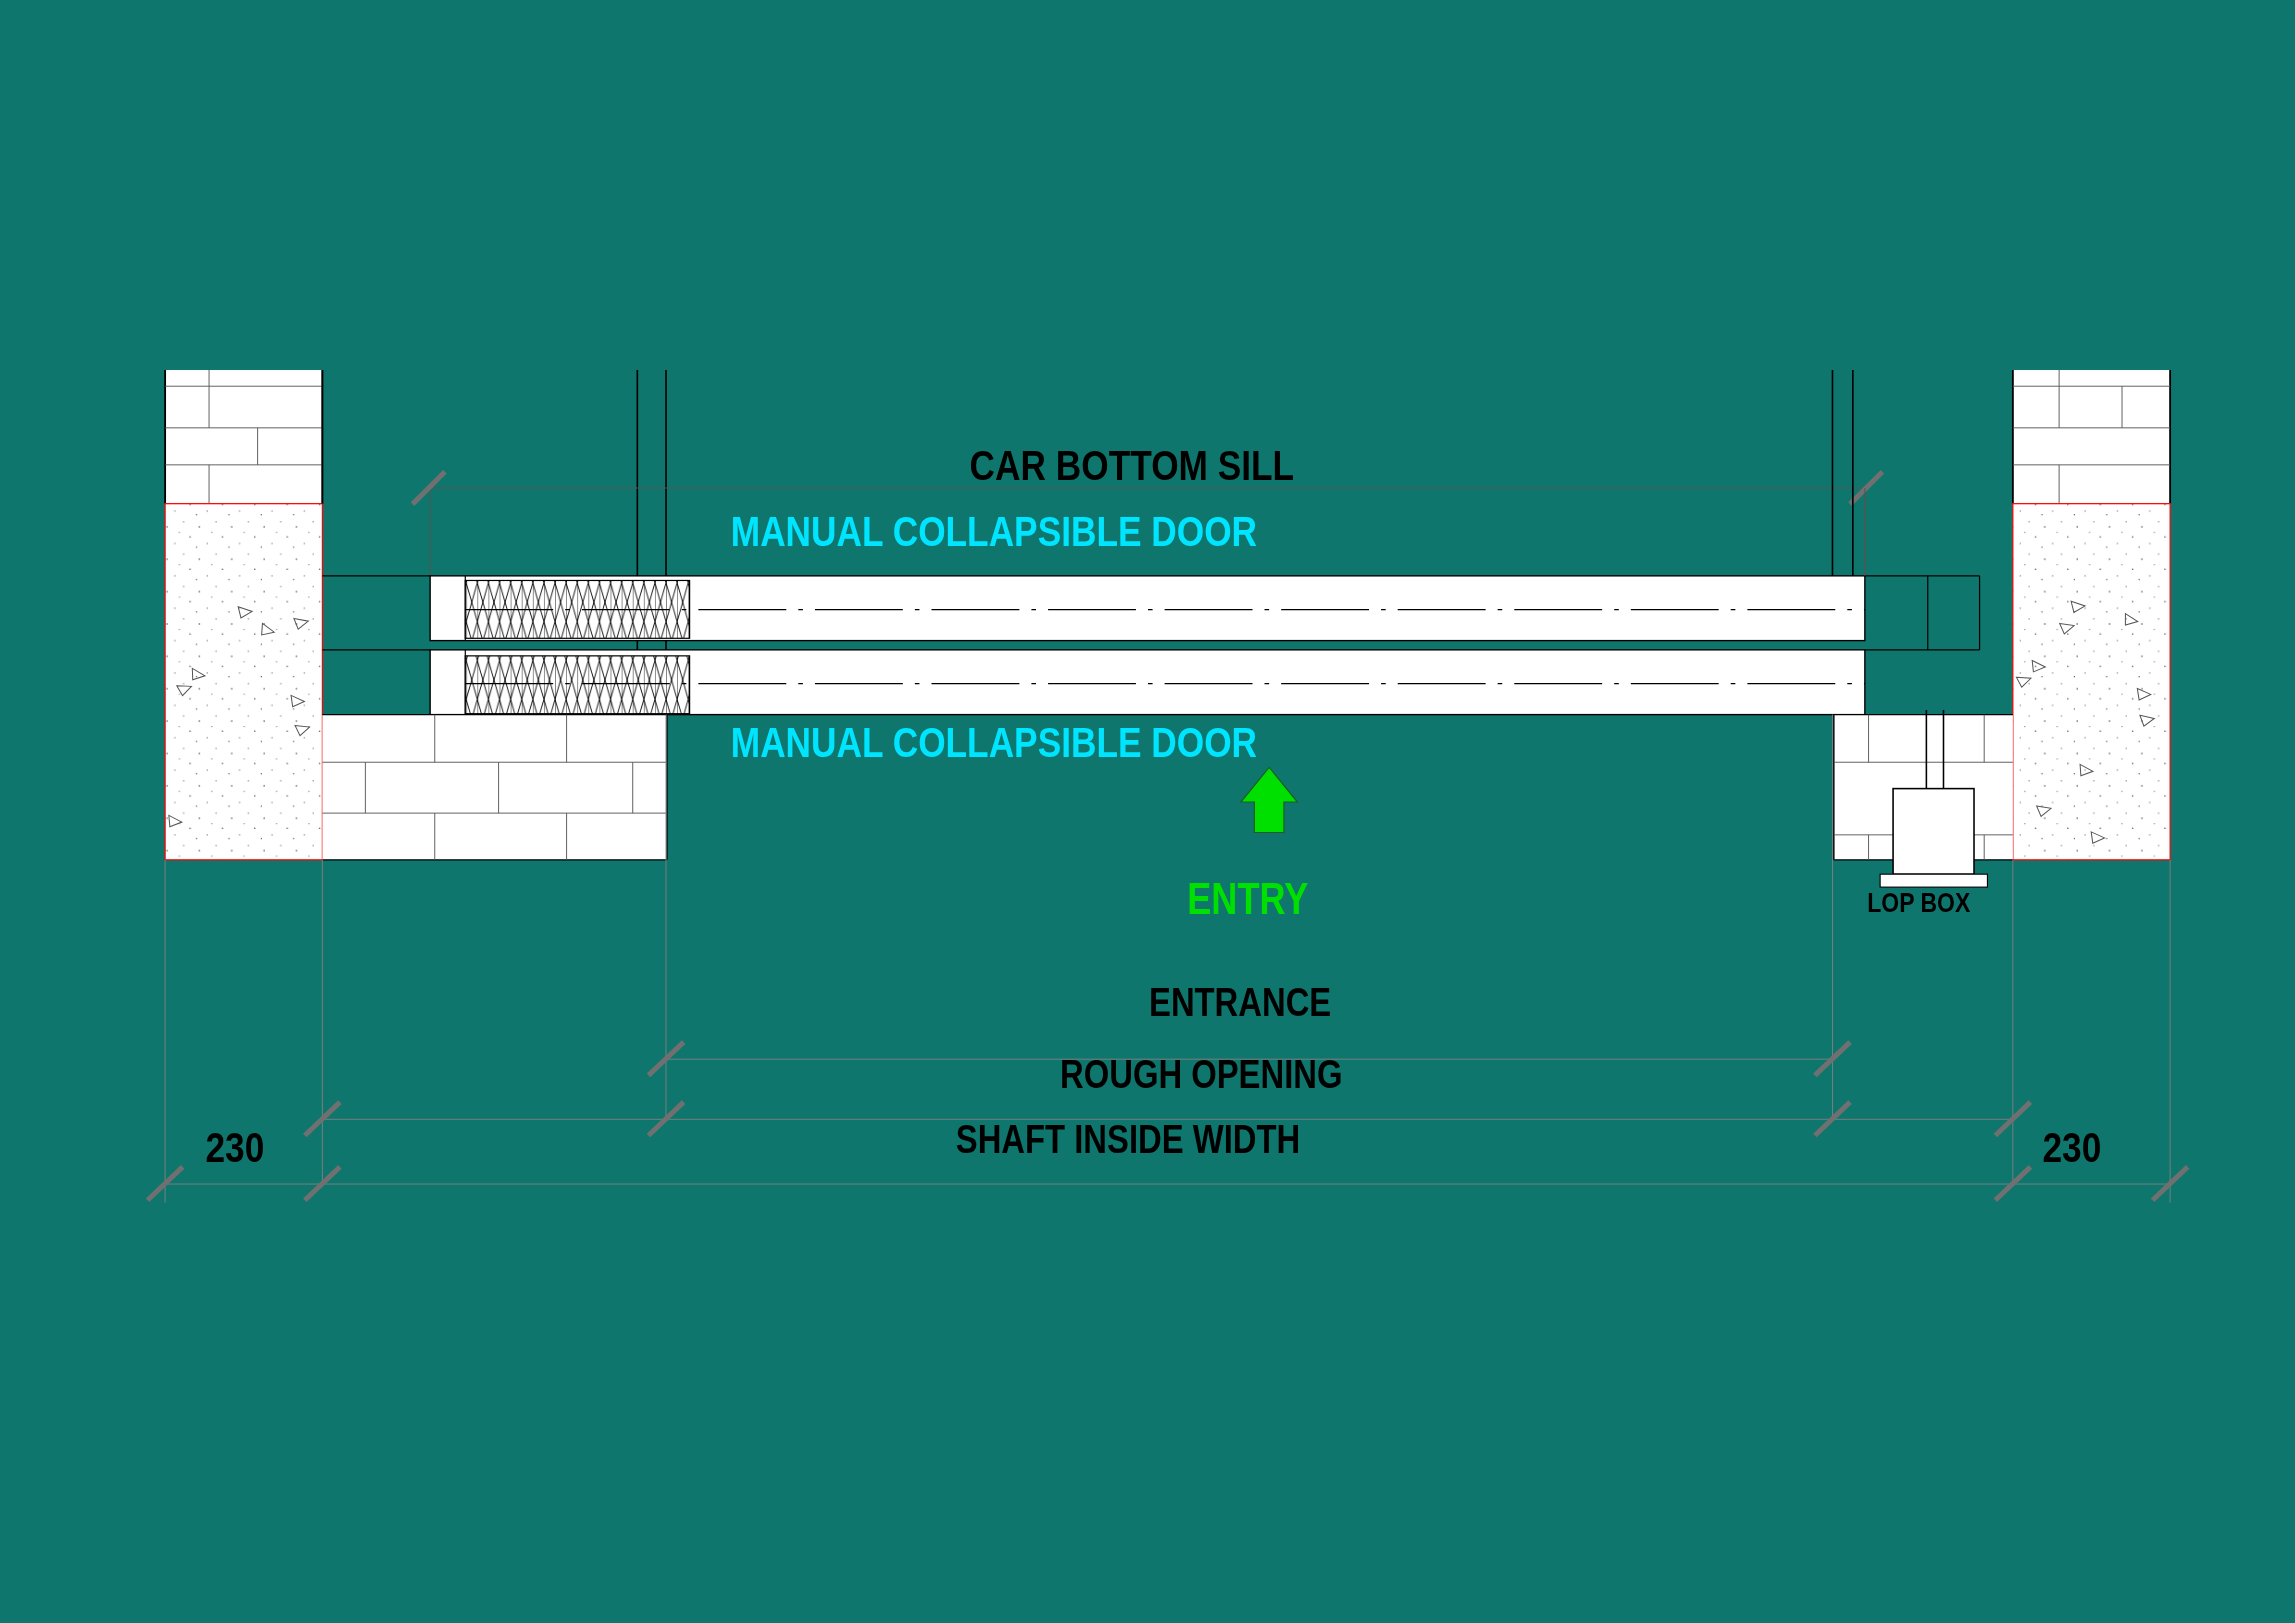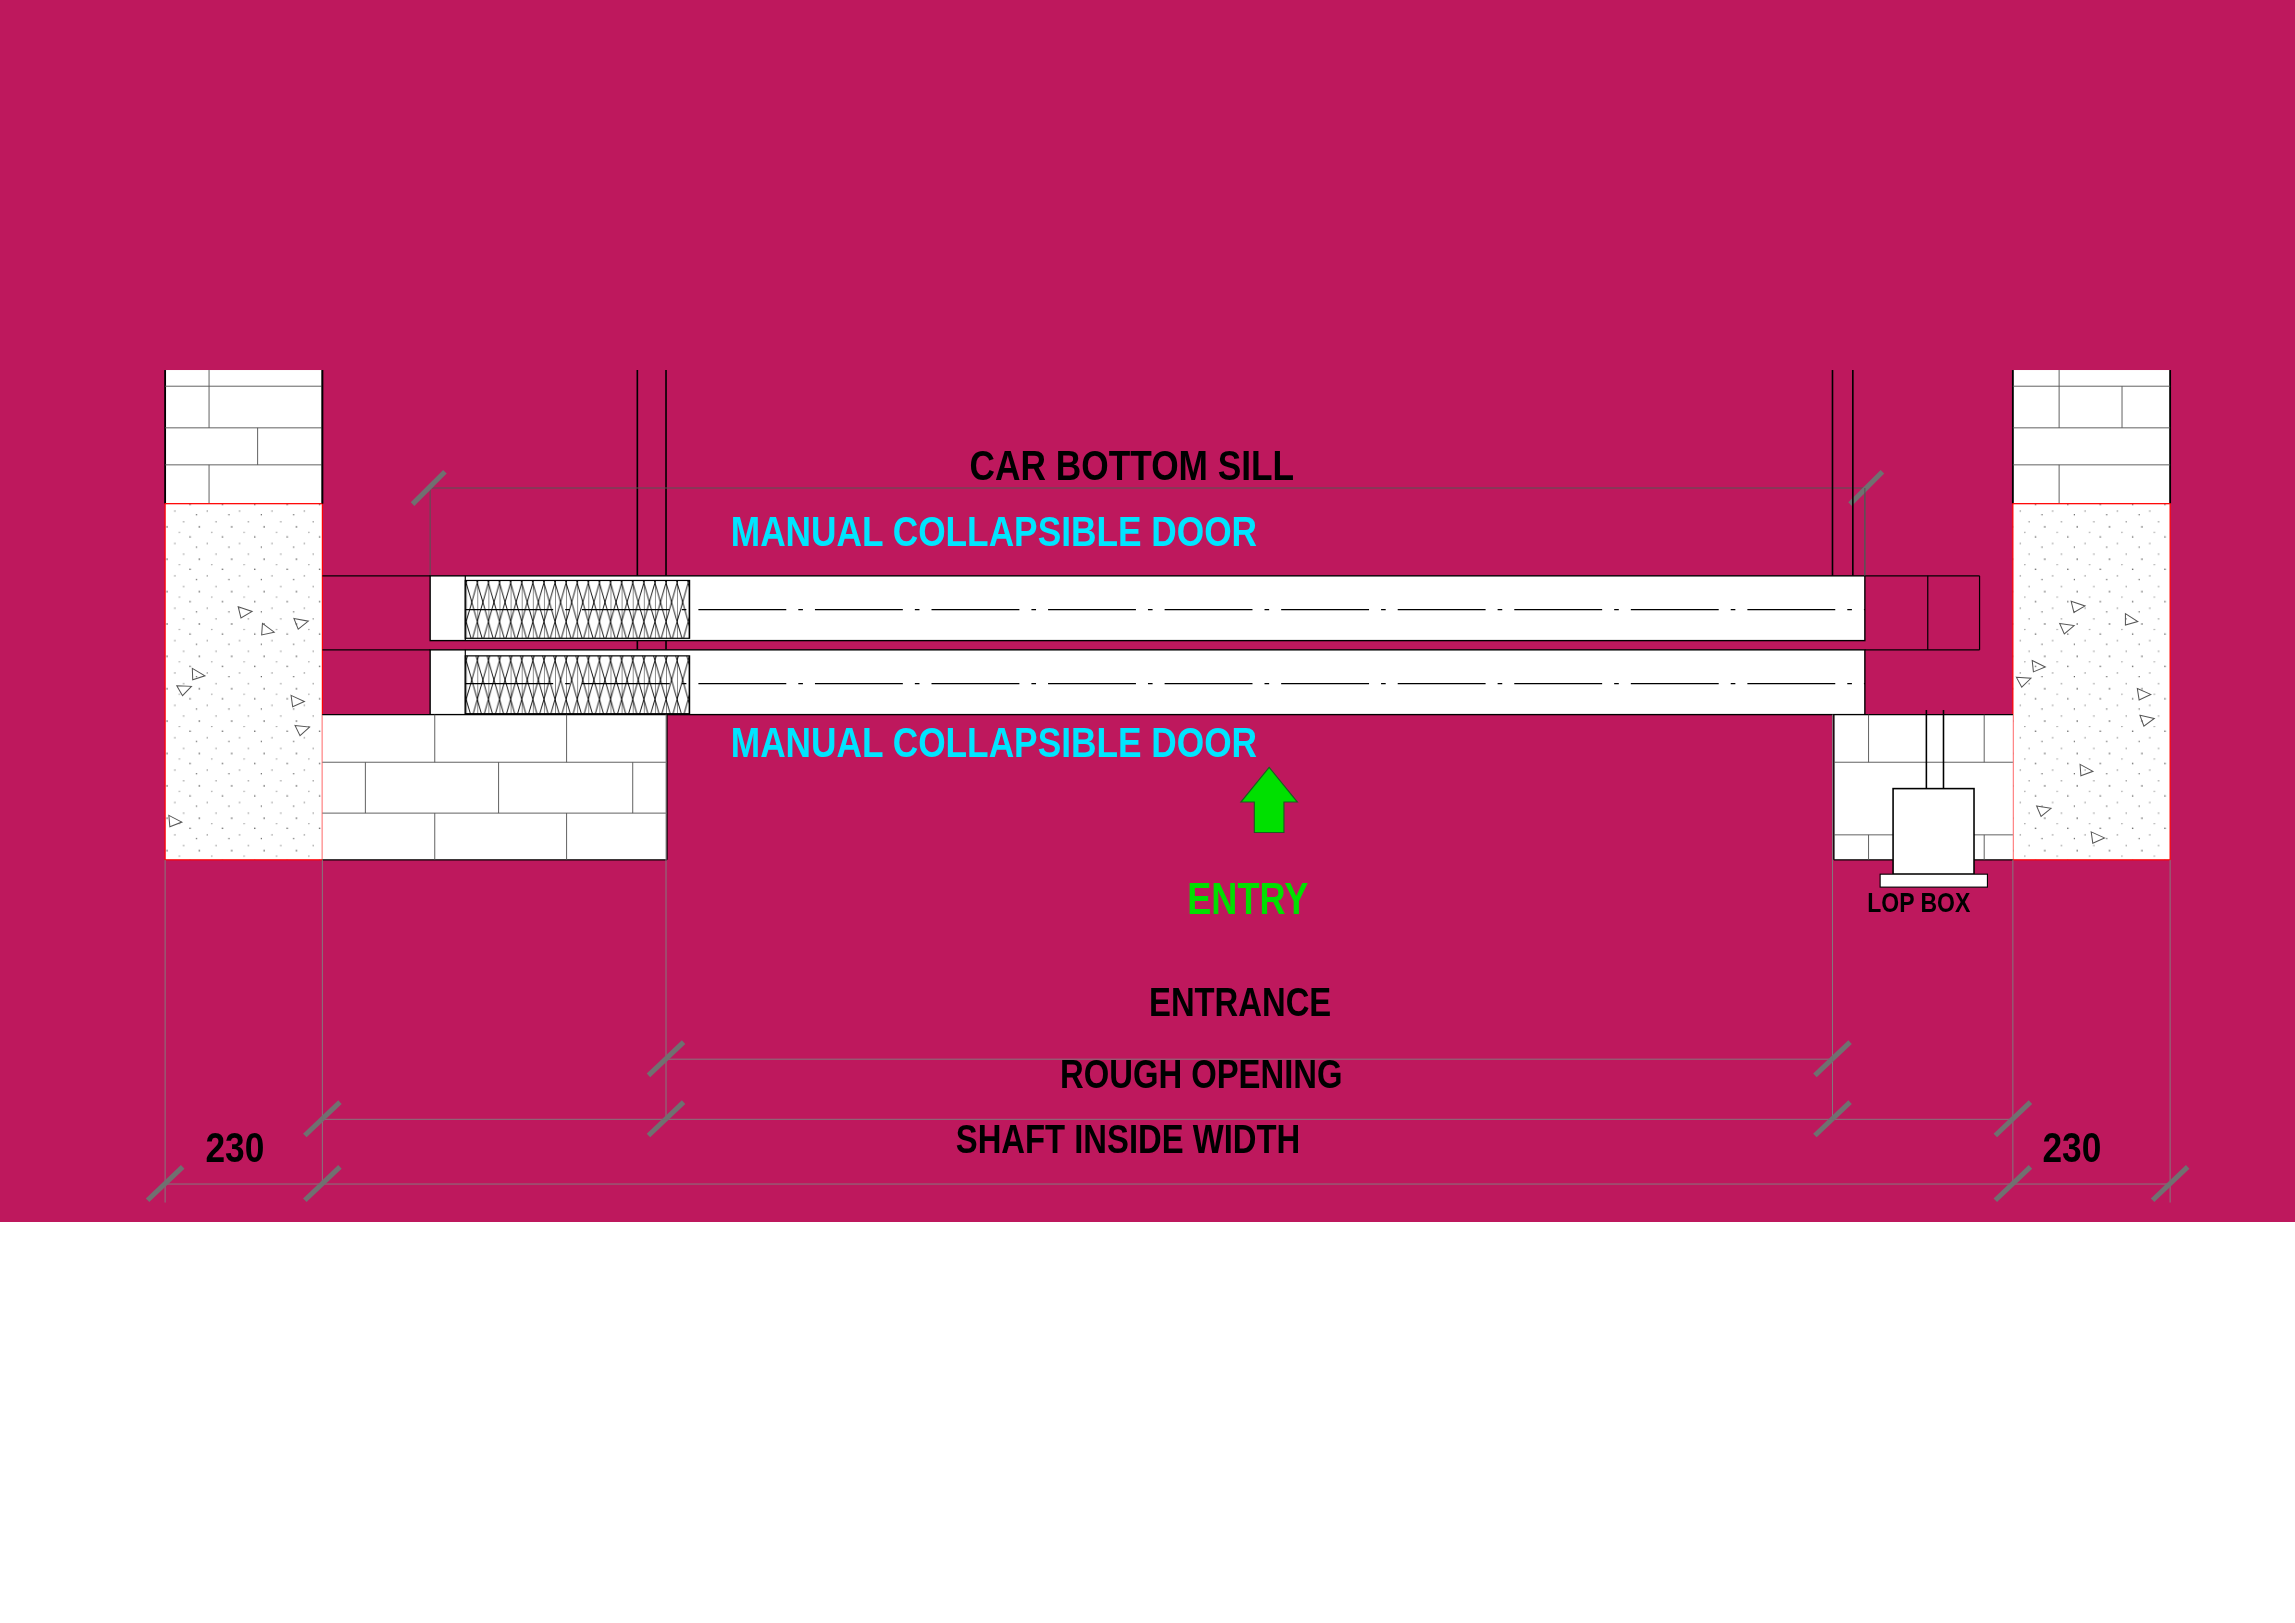--- a/index.html
+++ b/index.html
@@ -6,22 +6,22 @@
     margin: 0;
     padding: 0;
     background: #ffffff;
   }
   body {
     font-family: "Liberation Sans", sans-serif;
   }
   #page {
     position: relative;
     width: 2295px;
-    height: 1222px;
-    background: #be185d;
+    height: 1623px;
+    background: #0f766e;
     overflow: hidden;
   }
   #drawing-svg {
     position: absolute;
     left: 0;
     top: 0;
     width: 2295px;
     height: 1623px;
   }
   .lbl {

